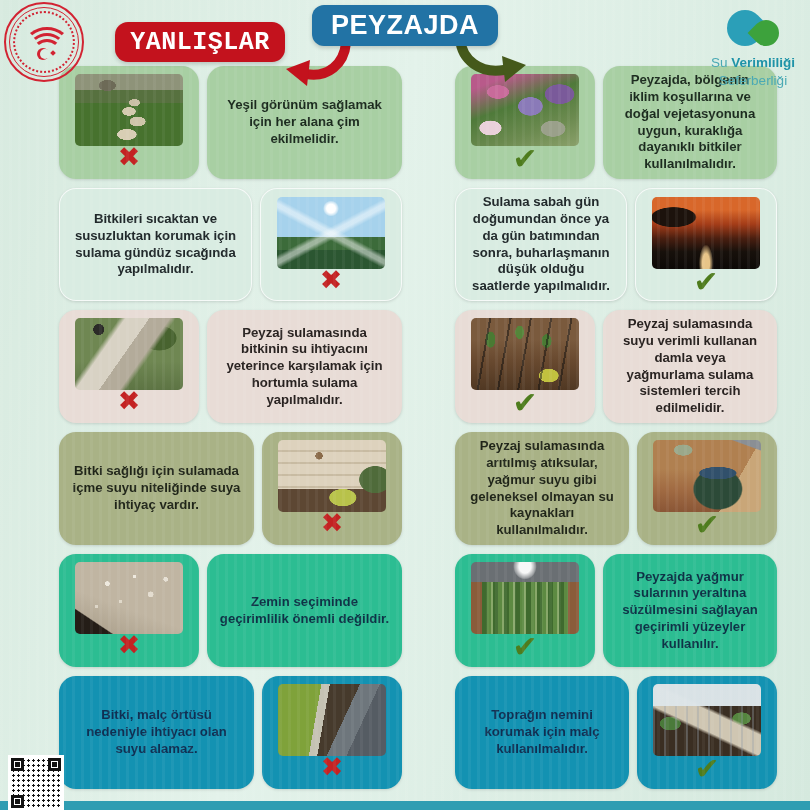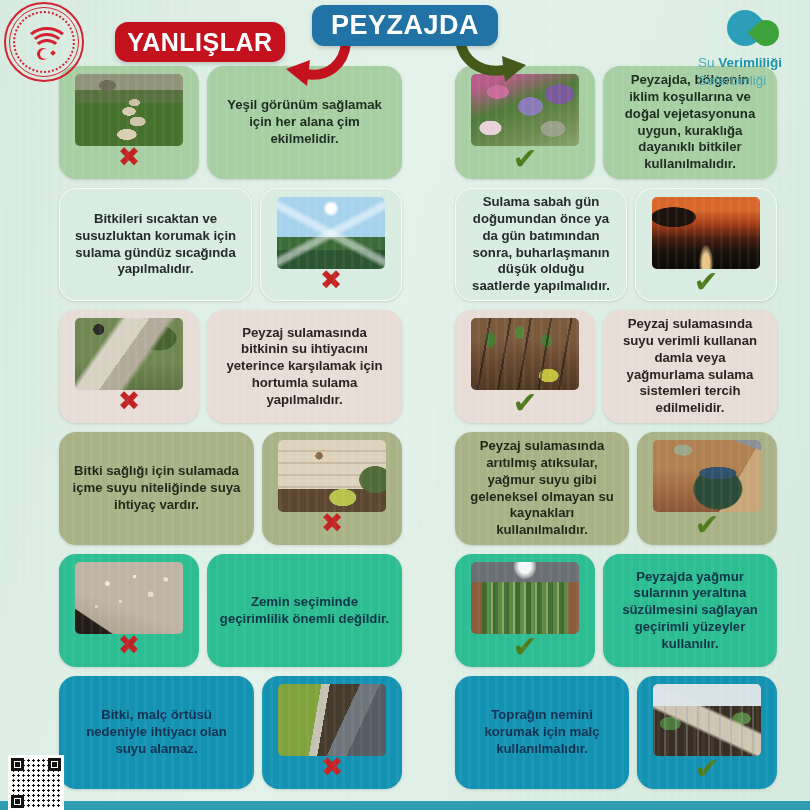--- a/index.html
+++ b/index.html
@@ -4,40 +4,40 @@
 <style>
   html,body{margin:0;padding:0;}
   body{font-family:"Liberation Sans","DejaVu Sans",sans-serif;background:#c9ddd4;}
   .poster{position:relative;width:810px;height:810px;overflow:hidden;
     background:linear-gradient(105deg,#d7eadf 0%,#e3f2ea 42%,#d5e9de 100%);}
   .poster::after{content:"";position:absolute;inset:0;pointer-events:none;
     background:repeating-linear-gradient(90deg,rgba(255,255,255,.05) 0 3px,transparent 3px 9px);}
   
   .pill{position:absolute;display:flex;align-items:center;justify-content:center;
     color:#fff;font-weight:bold;letter-spacing:.5px;box-shadow:0 2px 4px rgba(0,0,0,.18);z-index:5;}
-  .pill-wrong{left:115px;top:22px;width:170px;height:40px;background:#c3121d;border-radius:13px;font-size:25px;}
+  .pill-wrong{left:115px;top:22px;width:170px;height:40px;background:#c3121d;border-radius:13px;font-size:25px;font-family:Liberation Mono, monospace;}
   .pill-center{left:312px;top:5px;width:186px;height:41px;background:#2273a5;border-radius:12px;font-size:27px;text-align:right;}
   .pill-right{left:532px;top:23px;width:170px;height:41px;background:#45591b;border-radius:21px;font-size:25px;}
   .arrow{position:absolute;z-index:4;}
   .arrow-red{left:280px;top:38px;}
   .arrow-green{left:452px;top:34px;}
   
   .seal{position:absolute;left:4px;top:2px;width:80px;height:80px;z-index:5;}
   .seal-ring{position:absolute;inset:0;border:2px solid #d22332;border-radius:50%;}
   .seal-ring::after{content:"";position:absolute;inset:3px;border:1px solid #d22332;border-radius:50%;}
   .seal-dots{position:absolute;inset:9px;border:2px dotted #d22332;border-radius:50%;}
   .seal i{position:absolute;border:3px solid transparent;border-top-color:#d22332;border-radius:50%;}
   .seal .a1{left:20px;top:25px;width:40px;height:32px;}
   .seal .a2{left:25px;top:31px;width:30px;height:24px;}
   .seal .a3{left:29px;top:37px;width:22px;height:18px;}
   .seal-crescent{position:absolute;left:33px;top:46px;width:12px;height:12px;border-radius:50%;background:#d22332;}
   .seal-crescent::after{content:"";position:absolute;left:3px;top:1px;width:10px;height:10px;border-radius:50%;background:#dceee4;}
   .seal-star{position:absolute;left:47px;top:49px;width:4px;height:4px;background:#d22332;transform:rotate(45deg);}
   
-  .campaign{position:absolute;right:2px;top:6px;width:110px;text-align:left;z-index:5;}
+  .campaign{position:absolute;right:2px;top:6px;width:110px;text-align:center;z-index:5;}
   .drops{display:flex;align-items:center;justify-content:center;height:44px;}
   .drop{display:inline-block;border-radius:0 50% 50% 50%;}
   .drop.teal{width:36px;height:36px;background:#2b9fb8;transform:rotate(135deg);}
   .drop.green{width:26px;height:26px;background:#3da23c;transform:rotate(-45deg);margin-left:-10px;margin-top:10px;}
   .campaign-text{color:#4aa9b4;font-size:13.5px;line-height:1.3;margin-top:4px;}
   .campaign-text b{color:#1f93a8;}
   
   .col{position:absolute;top:66px;display:flex;flex-direction:column;gap:9px;}
   .col-left{left:59px;width:343px;}
   .col-right{left:455px;width:322px;}

